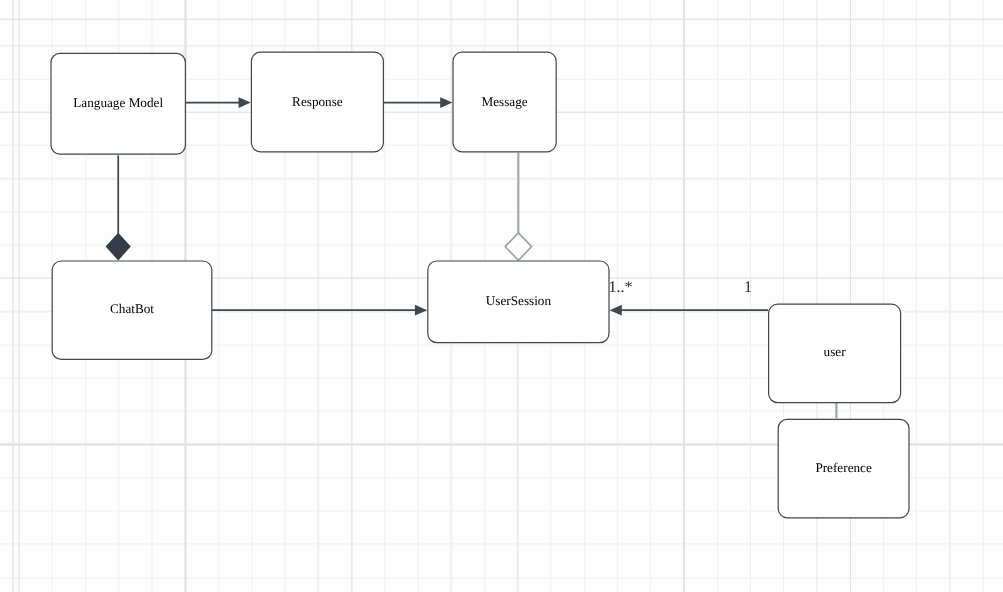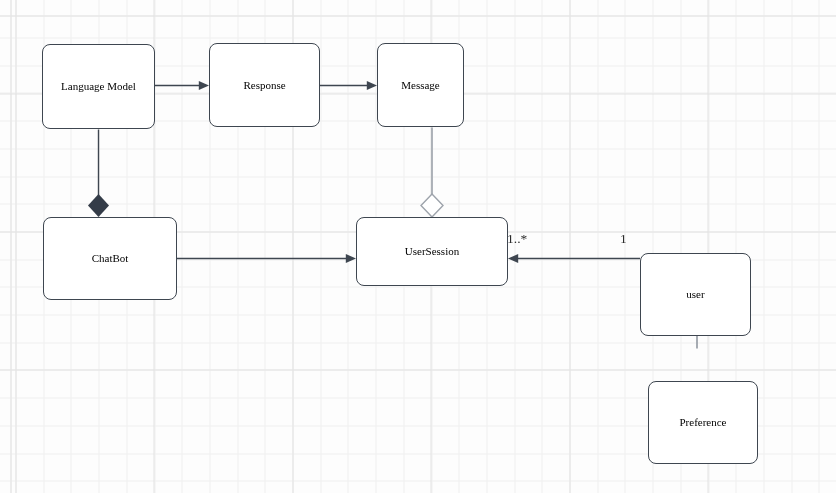--- a/index.html
+++ b/index.html
@@ -49,21 +49,21 @@
     color: #2b2b2b;
     white-space: nowrap;
   }
   
   #node-language-model { left: 42px;  top: 44px;  width: 113px; height: 85px; }
   #node-response       { left: 209px; top: 43px;  width: 111px; height: 84px; }
   #node-message        { left: 377px; top: 43px;  width: 87px; height: 84px; }
   #node-chatbot        { left: 43px;  top: 217px; width: 134px; height: 83px; }
   #node-user-session   { left: 356px; top: 217px; width: 152px; height: 69px; }
   #node-user           { left: 640px; top: 217px; width: 111px; height: 83px; margin-top: 36px; }
-  #node-preference     { left: 648px; top: 349px; width: 110px; height: 83px; margin-top: 32px; }
+  #node-preference     { left: 648px; top: 349px; width: 110px; height: 83px; }
   #mult-target { left: 507px; top: 231px; }
   #mult-source { left: 620px; top: 231px; }
 </style>
 </head>
 <body>
 
 <div class="canvas">
 
   <svg class="edge-layer" viewBox="0 0 836 493" xmlns="http://www.w3.org/2000/svg">
 

